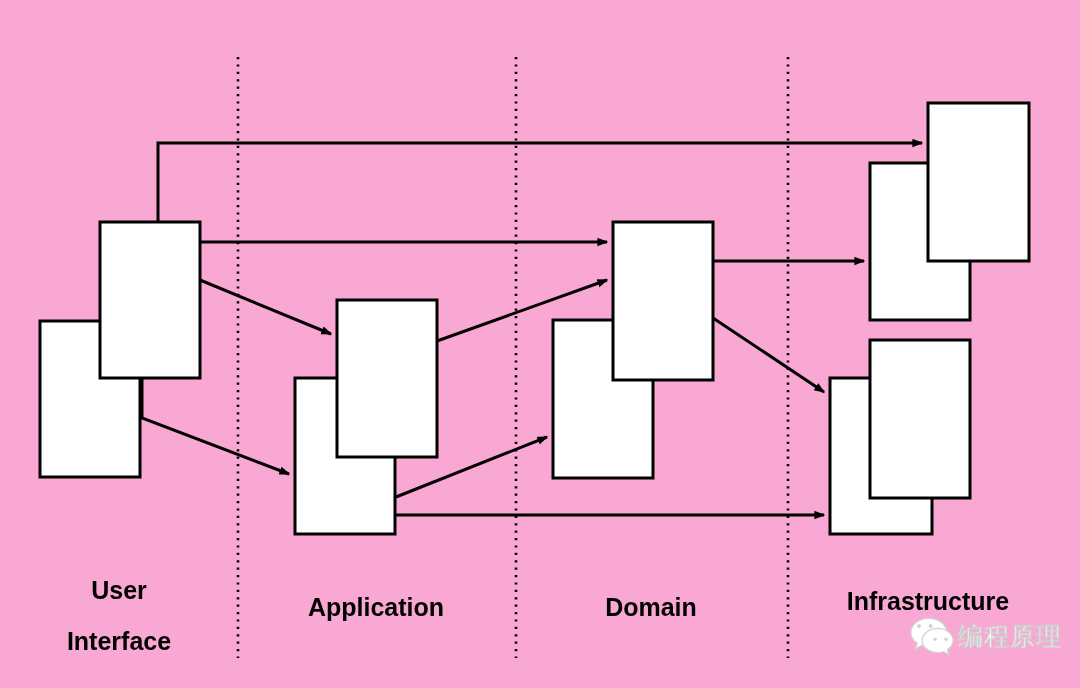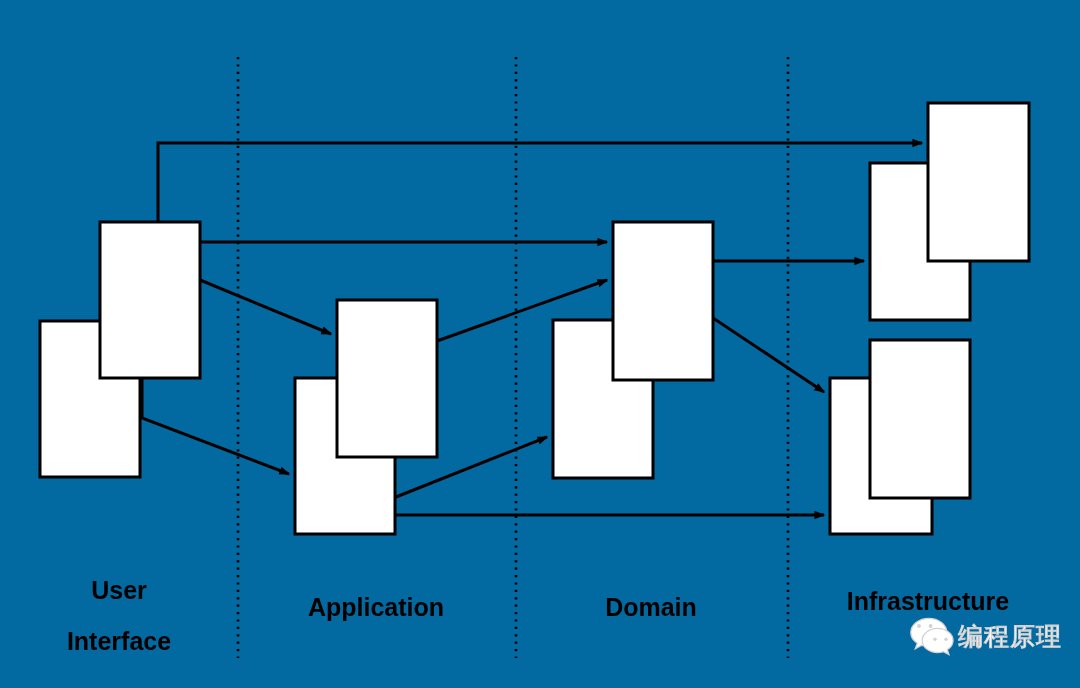--- a/index.html
+++ b/index.html
@@ -10,21 +10,21 @@
   body {
     width: 1080px;
     height: 688px;
     font-family: "Liberation Sans", sans-serif;
     overflow: hidden;
   }
   #diagram-root {
     position: relative;
     width: 1080px;
     height: 688px;
-    background: #0369a1;
+    background: #f9a8d4;
   }
   svg#diagram-svg {
     position: absolute;
     left: 0;
     top: 0;
     width: 1080px;
     height: 688px;
     display: block;
   }
   .layer-box {

